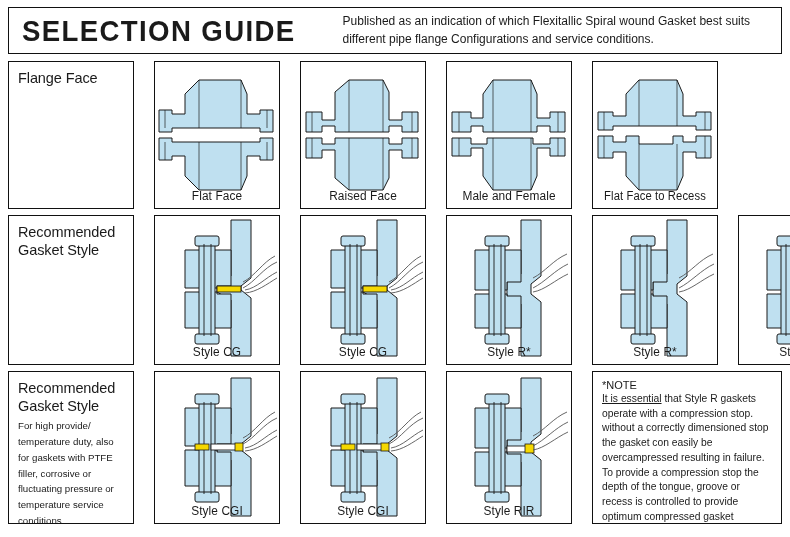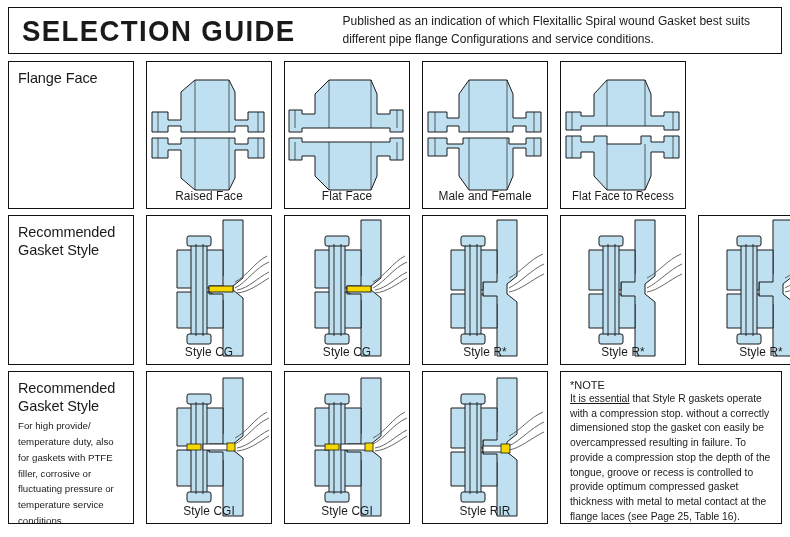--- a/index.html
+++ b/index.html
@@ -32,21 +32,21 @@
   }
   .header-sub{
     font-size:12px;
     line-height:1.45;
     padding-left:8px;
     padding-right:6px;
     max-width:500px;
   }
 
   
-  .row{display:flex;gap:12px;margin-bottom:6px;}
+  .row{display:flex;gap:20px;margin-bottom:6px;}
   .row1{height:148px;}
   .row2{height:150px;}
   .row3{height:153px;margin-bottom:0;}
 
   .cell{
     border:1.5px solid #111;
     box-sizing:border-box;
     position:relative;
     background:#fff;
     flex:0 0 126px;
@@ -95,20 +95,40 @@
 
   <div class="header">
     <div class="header-title">SELECTION GUIDE</div>
     <div class="header-sub">Published as an indication of which Flexitallic Spiral wound Gasket best suits different pipe flange Configurations and service conditions.</div>
   </div>
 
   <div class="row row1">
 
     <div class="cell first">
       <div class="head-title">Flange Face</div>
+    </div>
+
+    <div class="cell">
+      <svg width="123" height="146" viewBox="0 0 123 146">
+        <g stroke="#1a1a1a" stroke-width="1" fill="#bfe0f0" stroke-linejoin="round">
+          <path d="M44 18 L86 18 L92 32 L92 52 L105 52 L105 48 L118 48 L118 70 L105 70 L105 66 L17 66 L17 70 L4 70 L4 48 L17 48 L17 52 L30 52 L30 32 Z"></path>
+          <path d="M44 128 L86 128 L92 114 L92 94 L105 94 L105 98 L118 98 L118 76 L105 76 L105 80 L17 80 L17 76 L4 76 L4 98 L17 98 L17 94 L30 94 L30 114 Z"></path>
+        </g>
+        <g stroke="#1a1a1a" stroke-width=".8" fill="none" opacity=".85">
+          <line x1="44" y1="18" x2="44" y2="66"></line>
+          <line x1="86" y1="18" x2="86" y2="66"></line>
+          <line x1="44" y1="128" x2="44" y2="80"></line>
+          <line x1="86" y1="128" x2="86" y2="80"></line>
+          <line x1="10" y1="48" x2="10" y2="66"></line>
+          <line x1="112" y1="48" x2="112" y2="66"></line>
+          <line x1="10" y1="80" x2="10" y2="98"></line>
+          <line x1="112" y1="80" x2="112" y2="98"></line>
+        </g>
+      </svg>
+      <div class="cell-label">Flat Face</div>
     </div>
 
     <div class="cell">
       <svg width="123" height="146" viewBox="0 0 123 146">
         <g stroke="#1a1a1a" stroke-width="1" fill="#bfe0f0" stroke-linejoin="round">
 
           <path d="M48 18 L82 18 L88 30 L88 58 L101 58 L101 50 L117 50 L117 70 L101 70 L101 64 L88 64 L88 70 L34 70 L34 64 L21 64 L21 70 L5 70 L5 50 L21 50 L21 58 L34 58 L34 30 Z"></path>
 
           <path d="M48 128 L82 128 L88 116 L88 88 L101 88 L101 96 L117 96 L117 76 L101 76 L101 82 L88 82 L88 76 L34 76 L34 82 L21 82 L21 76 L5 76 L5 96 L21 96 L21 88 L34 88 L34 116 Z"></path>
         </g>
@@ -122,40 +142,20 @@
           <line x1="11" y1="76" x2="11" y2="96"></line>
           <line x1="111" y1="76" x2="111" y2="96"></line>
         </g>
       </svg>
       <div class="cell-label">Raised Face</div>
     </div>
 
     <div class="cell">
       <svg width="123" height="146" viewBox="0 0 123 146">
         <g stroke="#1a1a1a" stroke-width="1" fill="#bfe0f0" stroke-linejoin="round">
-          <path d="M44 18 L86 18 L92 32 L92 52 L105 52 L105 48 L118 48 L118 70 L105 70 L105 66 L17 66 L17 70 L4 70 L4 48 L17 48 L17 52 L30 52 L30 32 Z"></path>
-          <path d="M44 128 L86 128 L92 114 L92 94 L105 94 L105 98 L118 98 L118 76 L105 76 L105 80 L17 80 L17 76 L4 76 L4 98 L17 98 L17 94 L30 94 L30 114 Z"></path>
-        </g>
-        <g stroke="#1a1a1a" stroke-width=".8" fill="none" opacity=".85">
-          <line x1="44" y1="18" x2="44" y2="66"></line>
-          <line x1="86" y1="18" x2="86" y2="66"></line>
-          <line x1="44" y1="128" x2="44" y2="80"></line>
-          <line x1="86" y1="128" x2="86" y2="80"></line>
-          <line x1="10" y1="48" x2="10" y2="66"></line>
-          <line x1="112" y1="48" x2="112" y2="66"></line>
-          <line x1="10" y1="80" x2="10" y2="98"></line>
-          <line x1="112" y1="80" x2="112" y2="98"></line>
-        </g>
-      </svg>
-      <div class="cell-label">Flat Face</div>
-    </div>
-
-    <div class="cell">
-      <svg width="123" height="146" viewBox="0 0 123 146">
-        <g stroke="#1a1a1a" stroke-width="1" fill="#bfe0f0" stroke-linejoin="round">
 
           <path d="M46 18 L84 18 L90 32 L90 56 L103 56 L103 50 L118 50 L118 70 L103 70 L103 64 L90 64 L90 70 L36 70 L36 64 L24 64 L24 70 L5 70 L5 50 L24 50 L24 56 L36 56 L36 32 Z"></path>
 
           <path d="M46 128 L84 128 L90 114 L90 86 L103 86 L103 94 L118 94 L118 76 L103 76 L103 82 L86 82 L86 76 L40 76 L40 82 L24 82 L24 76 L5 76 L5 94 L24 94 L24 86 L36 86 L36 114 Z"></path>
         </g>
         <g stroke="#1a1a1a" stroke-width=".8" fill="none" opacity=".85">
           <line x1="46" y1="18" x2="46" y2="70"></line>
           <line x1="84" y1="18" x2="84" y2="70"></line>
           <line x1="46" y1="128" x2="46" y2="76"></line>
           <line x1="84" y1="128" x2="84" y2="76"></line>

